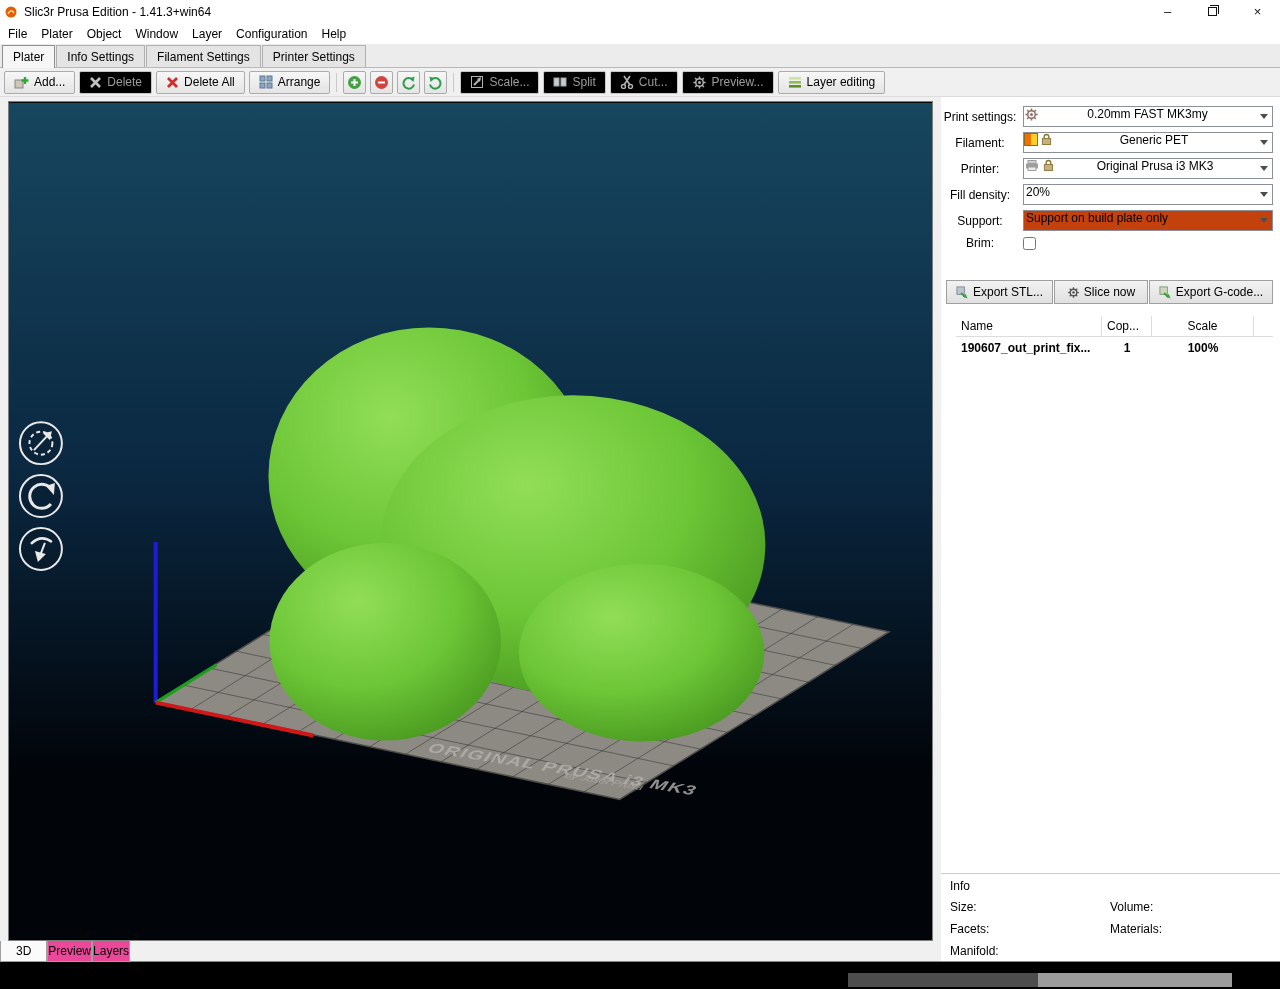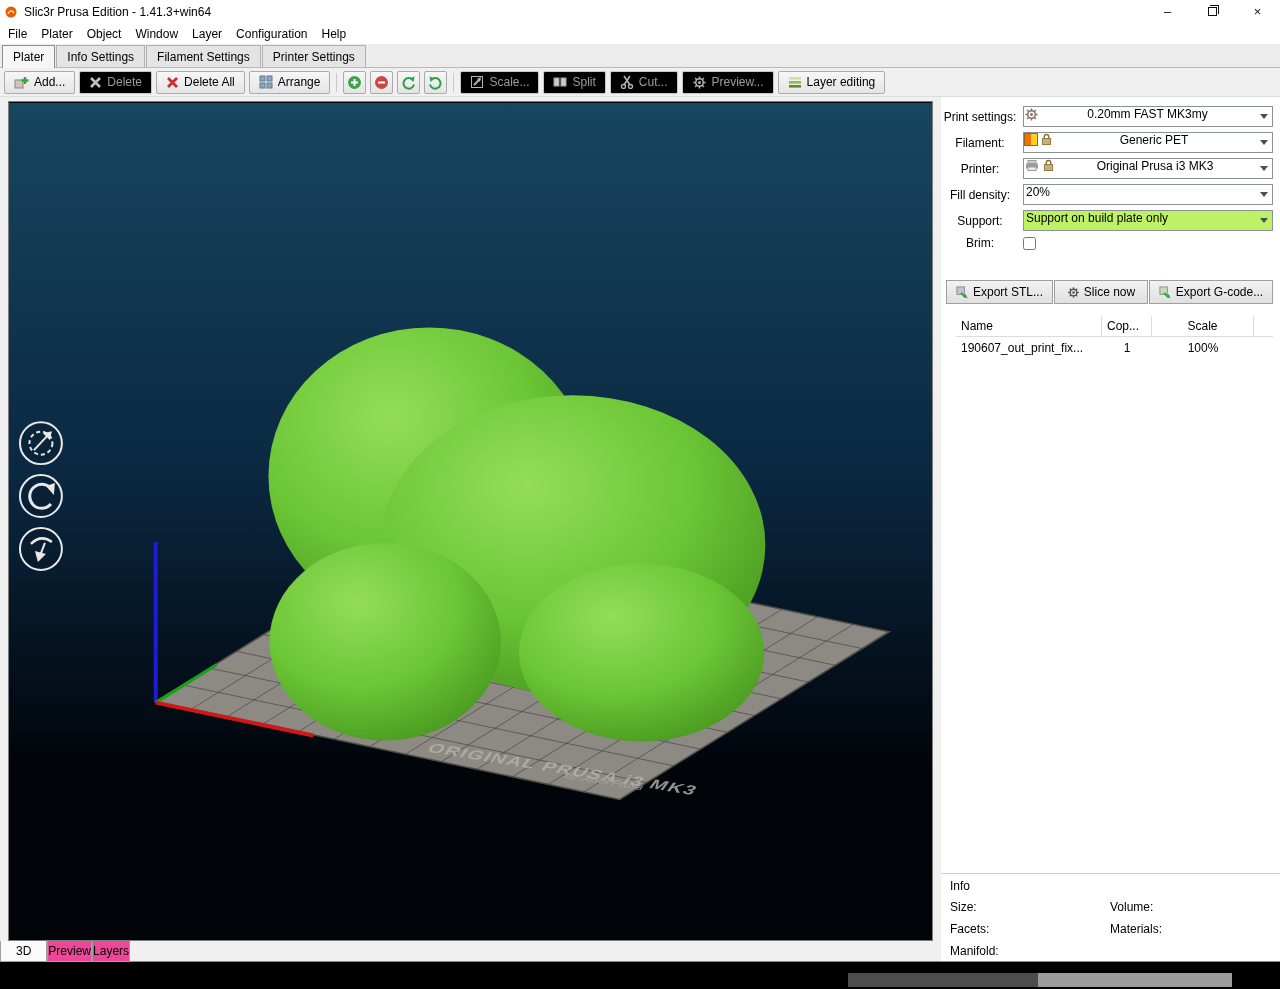--- a/index.html
+++ b/index.html
@@ -50,36 +50,36 @@
   .vtab { padding:3px 0; background:#ec4899; border:1px solid #9f9f9f; border-top:none; margin-right:0; }
   .vtab.active { background:#fafafa; padding:3px 15px; }
 
   
   .sidebar { flex:1; background:#fff; display:flex; flex-direction:column; padding-top:7px; min-height:0; }
   .srow { display:flex; align-items:center; margin:2px 7px 3px 0; }
   .srow > label { width:78px; flex:none; text-align:center; margin-right:4px; }
   .combo { flex:1; height:21px; border:1px solid #8b8f98; background:#fff; display:flex; align-items:flex-start; padding-left:0; gap:3px; min-width:0; }
   .combo .combo-text { flex:1; text-align:center; white-space:nowrap; overflow:hidden; }
   .combo.left-text .combo-text { text-align:left; padding-left:2px; }
-  .combo.gray { background:#bef264; }
+  .combo.gray { background:#c2410c; }
   .dd { width:16px; align-self:stretch; flex:none; display:flex; align-items:center; justify-content:center; }
   .dd::after { content:""; width:0; height:0; border:4px solid transparent; border-top:5px solid #4d4d4d; margin-top:4px; }
   .swatch { width:14px; height:13px; flex:none; border:1px solid #8a6d1f; background:linear-gradient(90deg,#f07000 45%,#ffd02a 55%); }
   .brim-check { width:13px; height:13px; margin:0; }
 
   .export-row { display:flex; gap:1px; margin:27px 7px 0 5px; }
   .xbtn { height:24px; display:inline-flex; align-items:center; justify-content:center; gap:4px;
           background:linear-gradient(#f2f2f2,#e0e0e0); border:1px solid #9f9f9f; padding:0 5px; white-space:nowrap; }
   .xbtn.stl { width:107px; } .xbtn.slice { width:94px; } .xbtn.gcode { flex:1; }
 
   .object-table { margin:12px 7px 0 15px; flex:1; min-height:0; overflow:hidden; }
   .thead, .trow { display:grid; grid-template-columns:146px 50px 102px 1fr; }
   .thead > span { border-right:1px solid #dcdcdc; border-bottom:1px solid #dcdcdc; padding:3px 5px; white-space:nowrap; overflow:hidden; }
   .thead > .spacer { border-right:none; }
-  .trow > span { padding:4px 5px; white-space:nowrap; overflow:hidden; }
+  .trow > span { padding:4px 5px; white-space:nowrap; overflow:hidden;font-weight:bold; }
   .col-scale { text-align:center; }
   .trow .col-copies { text-align:center; }
 
   .info-panel { flex:none; border-top:1px solid #cdcdcd; padding:5px 9px 6px 9px; height:88px; }
   .info-title { margin-bottom:7px; }
   .info-grid { display:grid; grid-template-columns:160px 1fr; row-gap:8px; }
 
   
   .bottom-strip { height:27px; background:#000; position:relative; }
   .bottom-strip .seg { position:absolute; top:11px; height:14px; }

